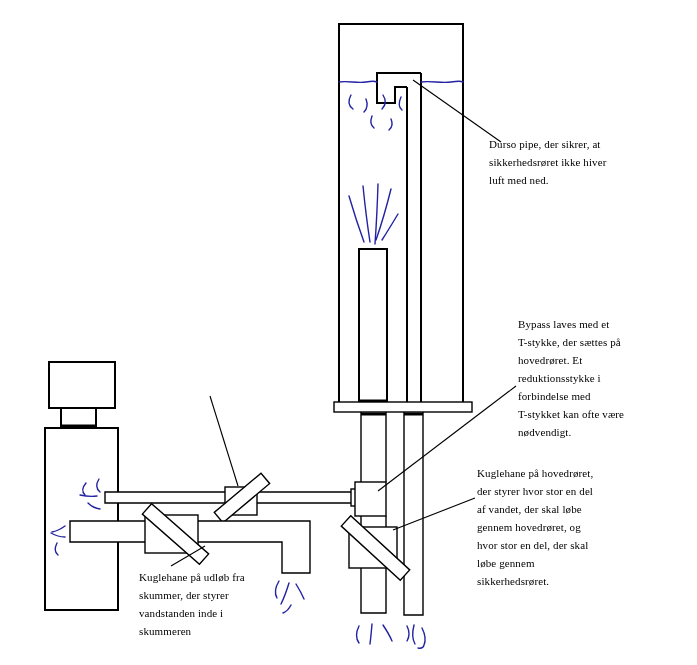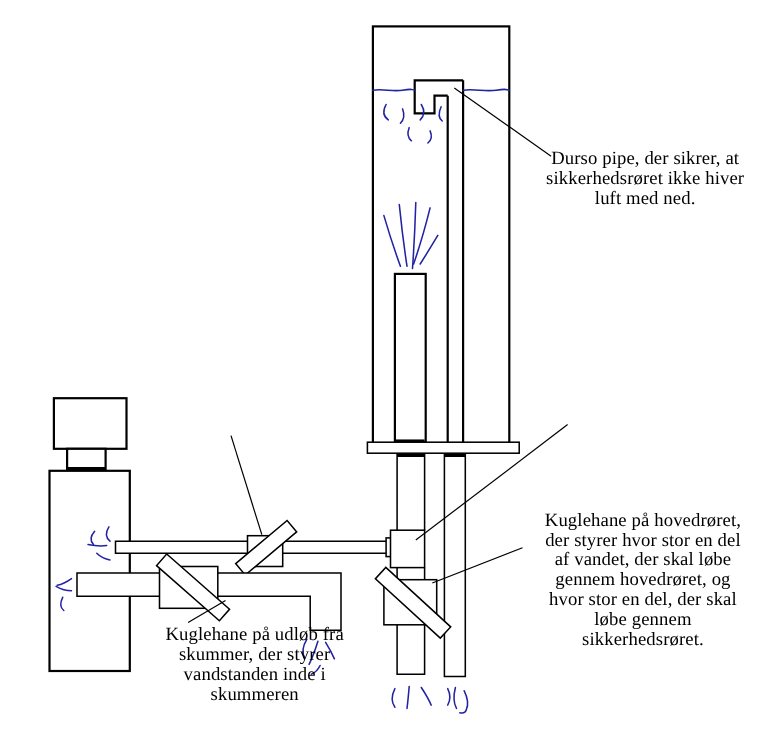--- a/index.html
+++ b/index.html
@@ -11,22 +11,22 @@
   }
   #drawing { position:absolute; left:0; top:0; }
   .ink  { stroke:var(--ink); stroke-width:1.4; }
   .ink2 { stroke:var(--ink); stroke-width:2; }
   .bold3{ stroke:var(--ink); stroke-width:3; }
   .thin { stroke:var(--ink); stroke-width:1.1; }
   .white{ fill:#ffffff; }
   .nofill{ fill:none; }
   .water{ stroke:var(--water); stroke-width:1.4; fill:none; stroke-linecap:round; }
   .annotation {
-    position:absolute; color:#000; font-size:17px; line-height:18px;
-    white-space:pre-line; letter-spacing:0.1px;text-align:center;
+    position:absolute; color:#000; font-size:11px; line-height:18px;
+    white-space:pre-line; letter-spacing:0.1px;
   }
 </style>
 </head>
 <body>
 
 <div id="stage">
 
   <svg id="drawing" width="697" height="665" viewBox="0 0 697 665">
 
     <g>
@@ -158,20 +158,27 @@
       <line x1="475" y1="498" x2="393" y2="530" class="thin"></line>
       <line x1="205" y1="546" x2="171" y2="566" class="thin"></line>
     </g>
   </svg>
 
   <div class="annotation" style="left:489px; top:135px; width:195px;">Durso pipe, der sikrer, at
 sikkerhedsrøret ikke hiver
 luft med ned.</div>
 
 
+  <div class="annotation" style="left:518px; top:315px; width:178px;">Bypass laves med et
+T-stykke, der sættes på
+hovedrøret. Et
+reduktionsstykke i
+forbindelse med
+T-stykket kan ofte være
+nødvendigt.</div>
 
   <div class="annotation" style="left:477px; top:464px; width:215px;">Kuglehane på hovedrøret,
 der styrer hvor stor en del
 af vandet, der skal løbe
 gennem hovedrøret, og
 hvor stor en del, der skal
 løbe gennem
 sikkerhedsrøret.</div>
 
   <div class="annotation" style="left:139px; top:568px; width:185px;">Kuglehane på udløb fra

